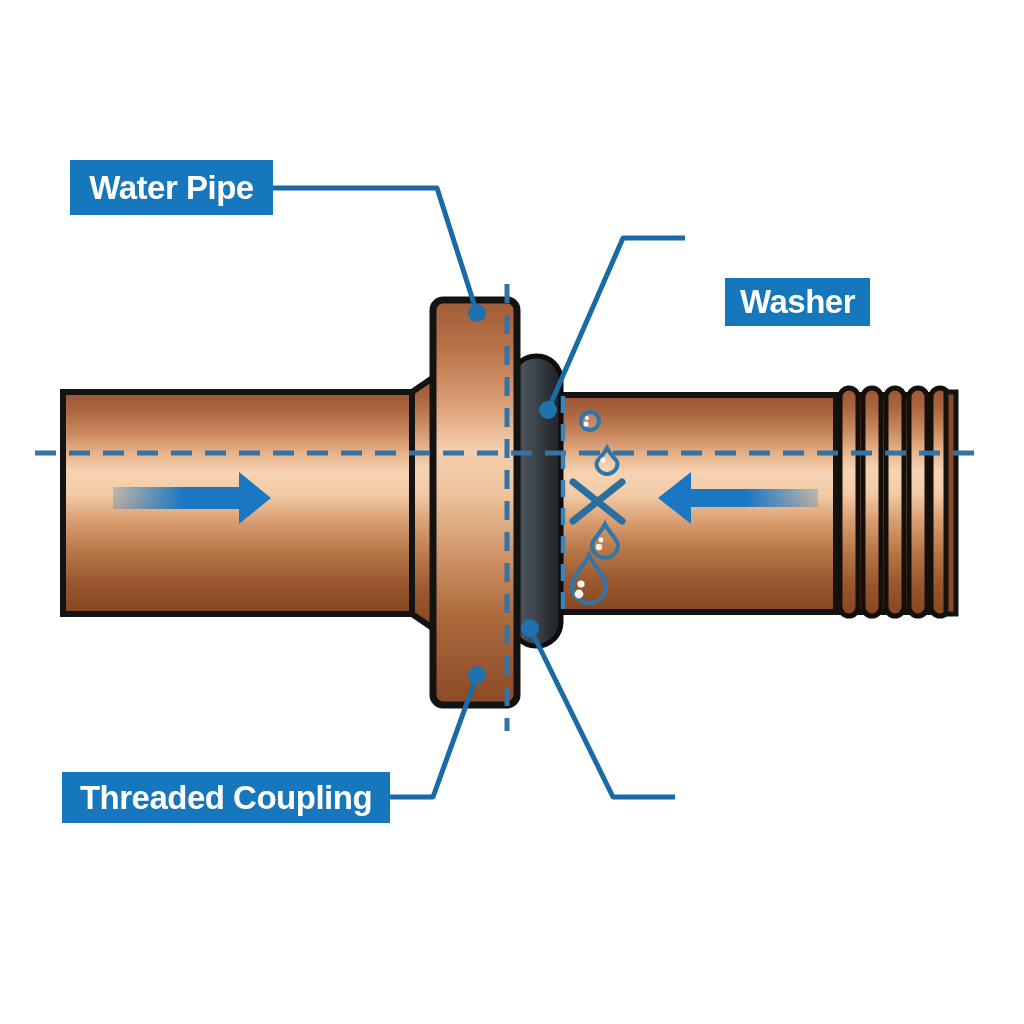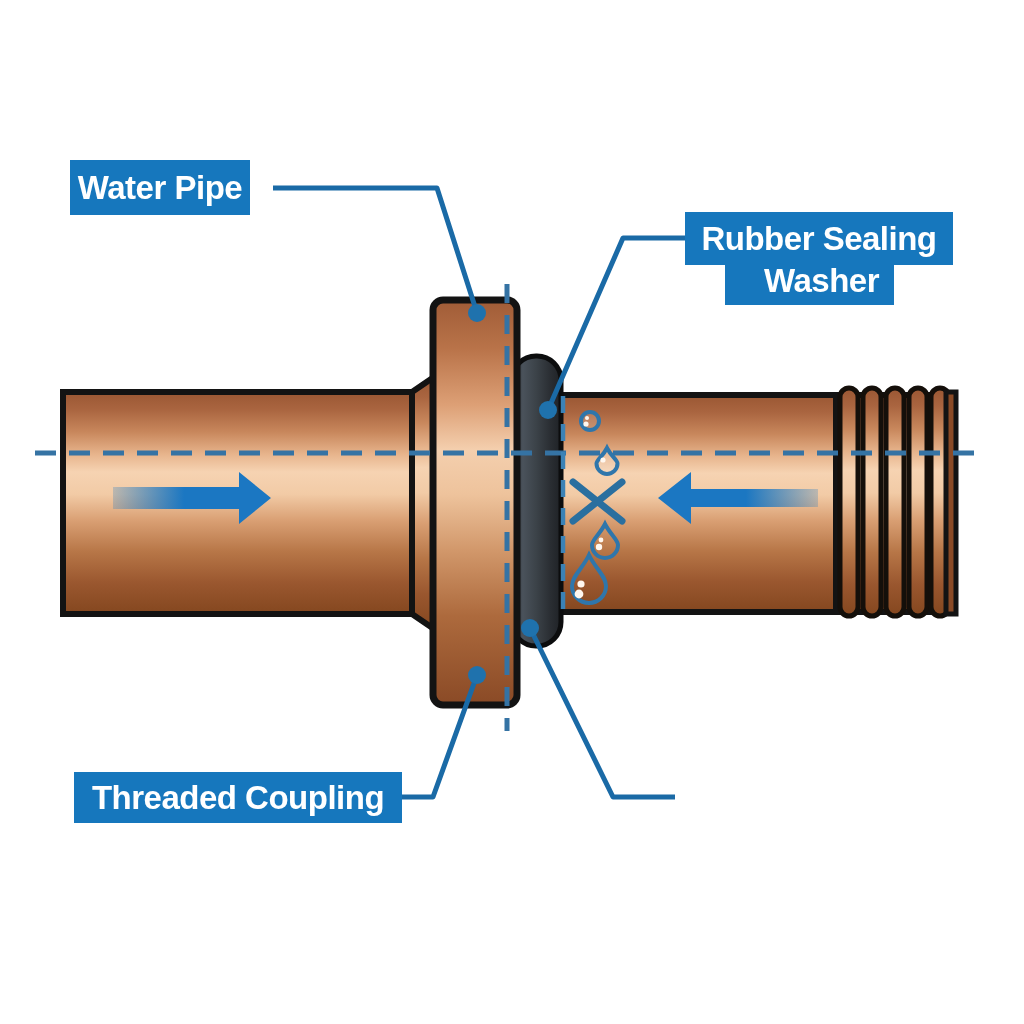--- a/index.html
+++ b/index.html
@@ -6,24 +6,24 @@
   .stage{
     position:relative;width:1024px;height:1024px;background:#ffffff;overflow:hidden;
     font-family:"Liberation Sans", sans-serif;
   }
   .stage svg{position:absolute;left:0;top:0;}
   .callout{
     position:absolute;display:flex;align-items:center;justify-content:center;
     background:#1677bd;color:#ffffff;font-weight:bold;font-size:33px;
     letter-spacing:-0.5px;white-space:nowrap;
   }
-  #label-water-pipe{left:70px;top:160px;width:180px;height:55px;}
+  #label-water-pipe{left:70px;top:160px;width:203px;height:55px;}
   #label-rubber-line1{left:685px;top:212px;width:268px;height:53px;}
-  #label-rubber-line2{left:725px;top:257px;width:145px;height:48px;padding-left:24px;}
-  #label-threaded{left:62px;top:772px;width:328px;height:51px;margin-left:12px;}
+  #label-rubber-line2{left:725px;top:278px;width:145px;height:48px;}
+  #label-threaded{left:62px;top:772px;width:328px;height:51px;}
   #label-leak{left:675px;top:770px;width:278px;height:53px;}
 </style>
 </head>
 <body>
 
 <div class="stage">
 
   <svg width="1024" height="1024" viewBox="0 0 1024 1024">
     <defs>
       <linearGradient id="pipeGrad" x1="0" y1="0" x2="0" y2="1">
@@ -124,16 +124,15 @@
     </g>
     <g fill="#1f72ad">
       <circle cx="477" cy="313" r="9"></circle>
       <circle cx="548" cy="410" r="9"></circle>
       <circle cx="477" cy="675" r="9"></circle>
       <circle cx="530" cy="628" r="9"></circle>
     </g>
   </svg>
 
   <div class="callout" id="label-water-pipe">Water Pipe</div>
-  <div class="callout" id="label-rubber-line1">Rubber Sealing</div>
   <div class="callout" id="label-rubber-line2">Washer</div>
   <div class="callout" id="label-threaded">Threaded Coupling</div>
 </div>
 
 </body></html>

